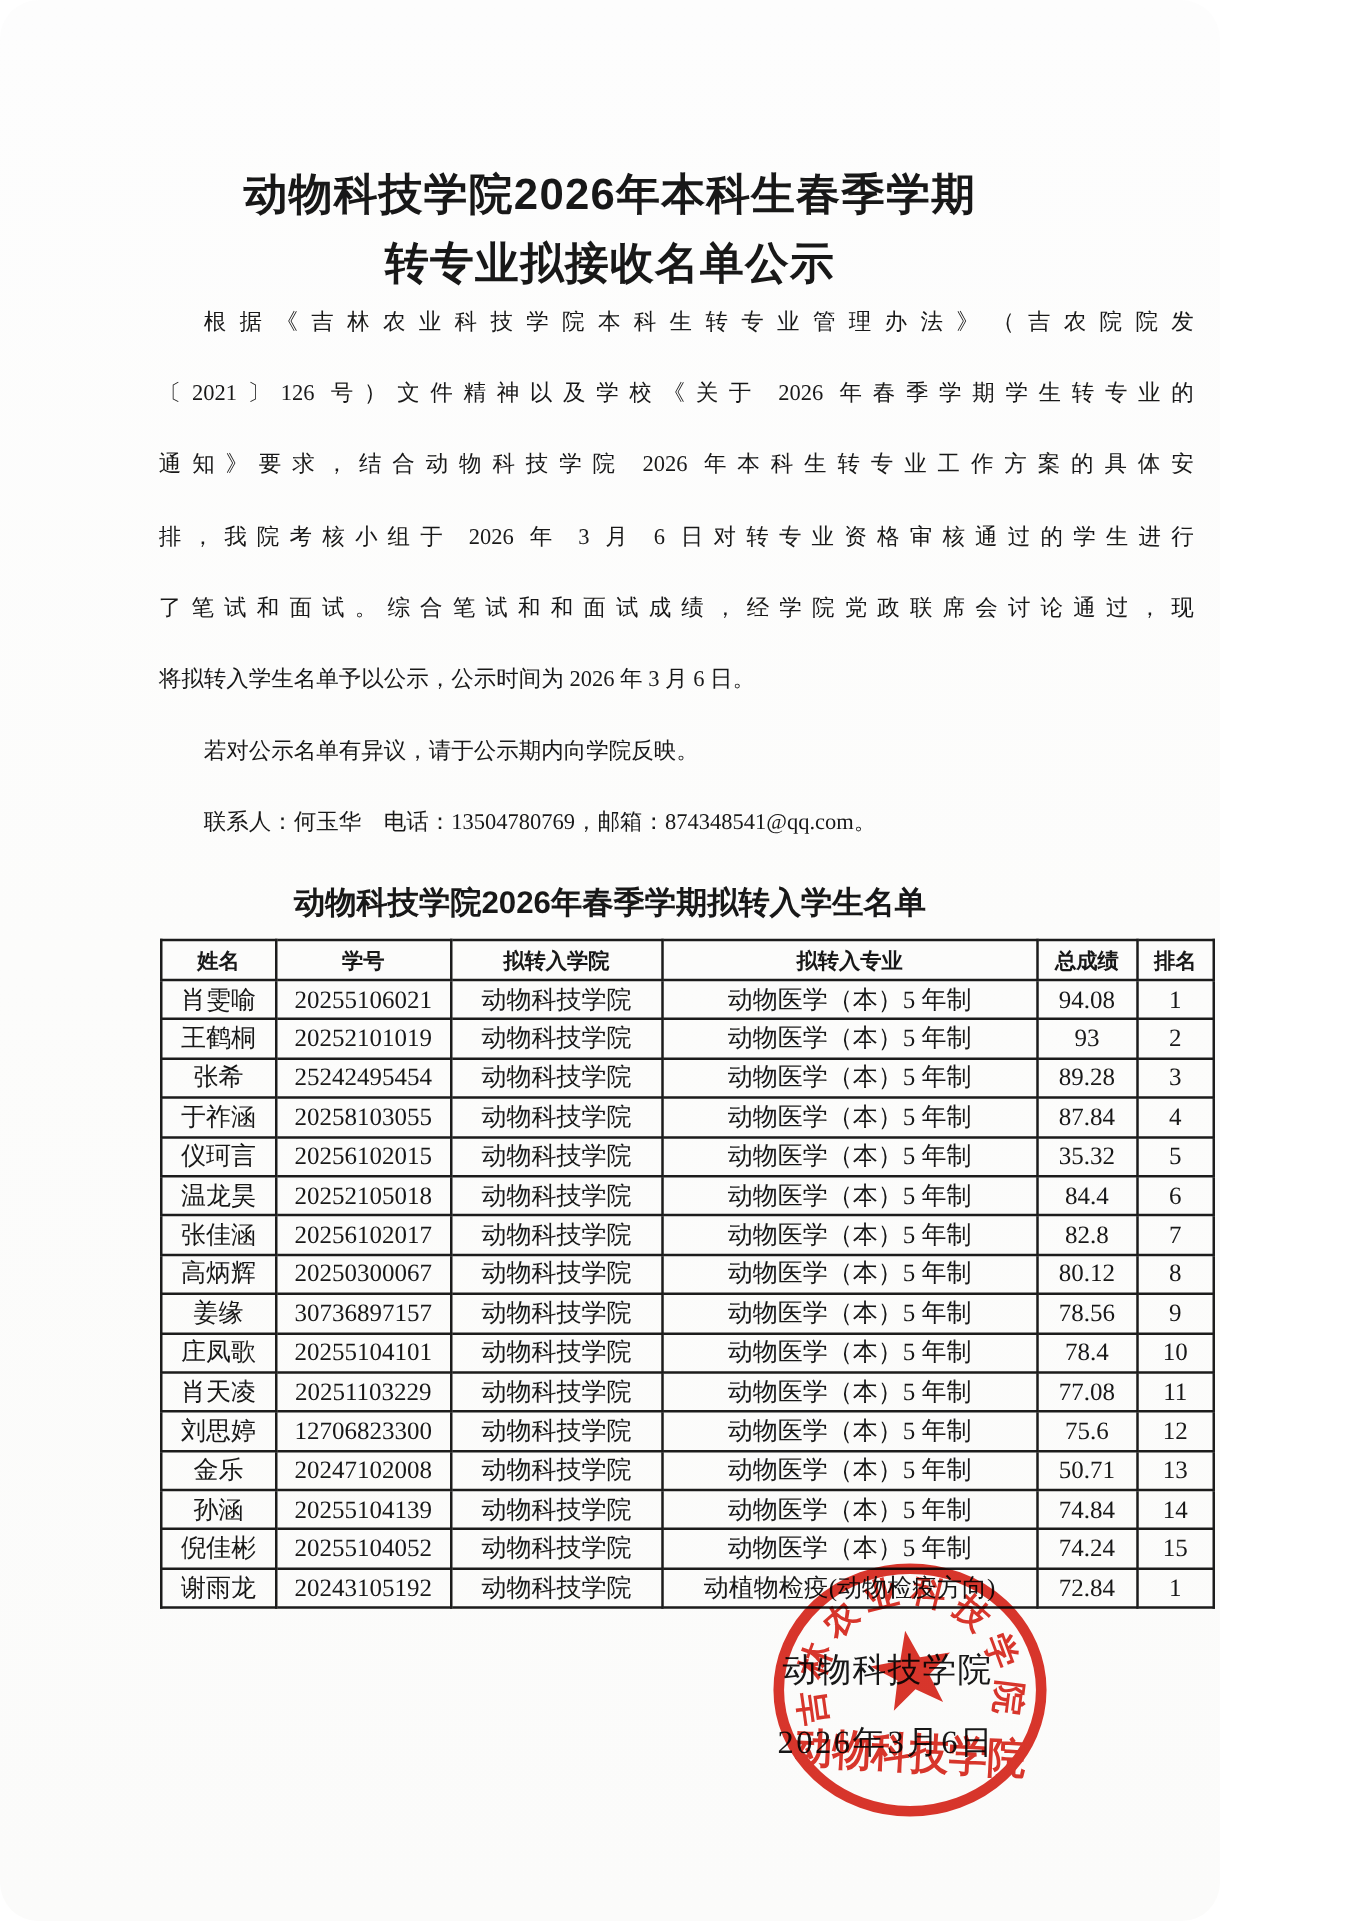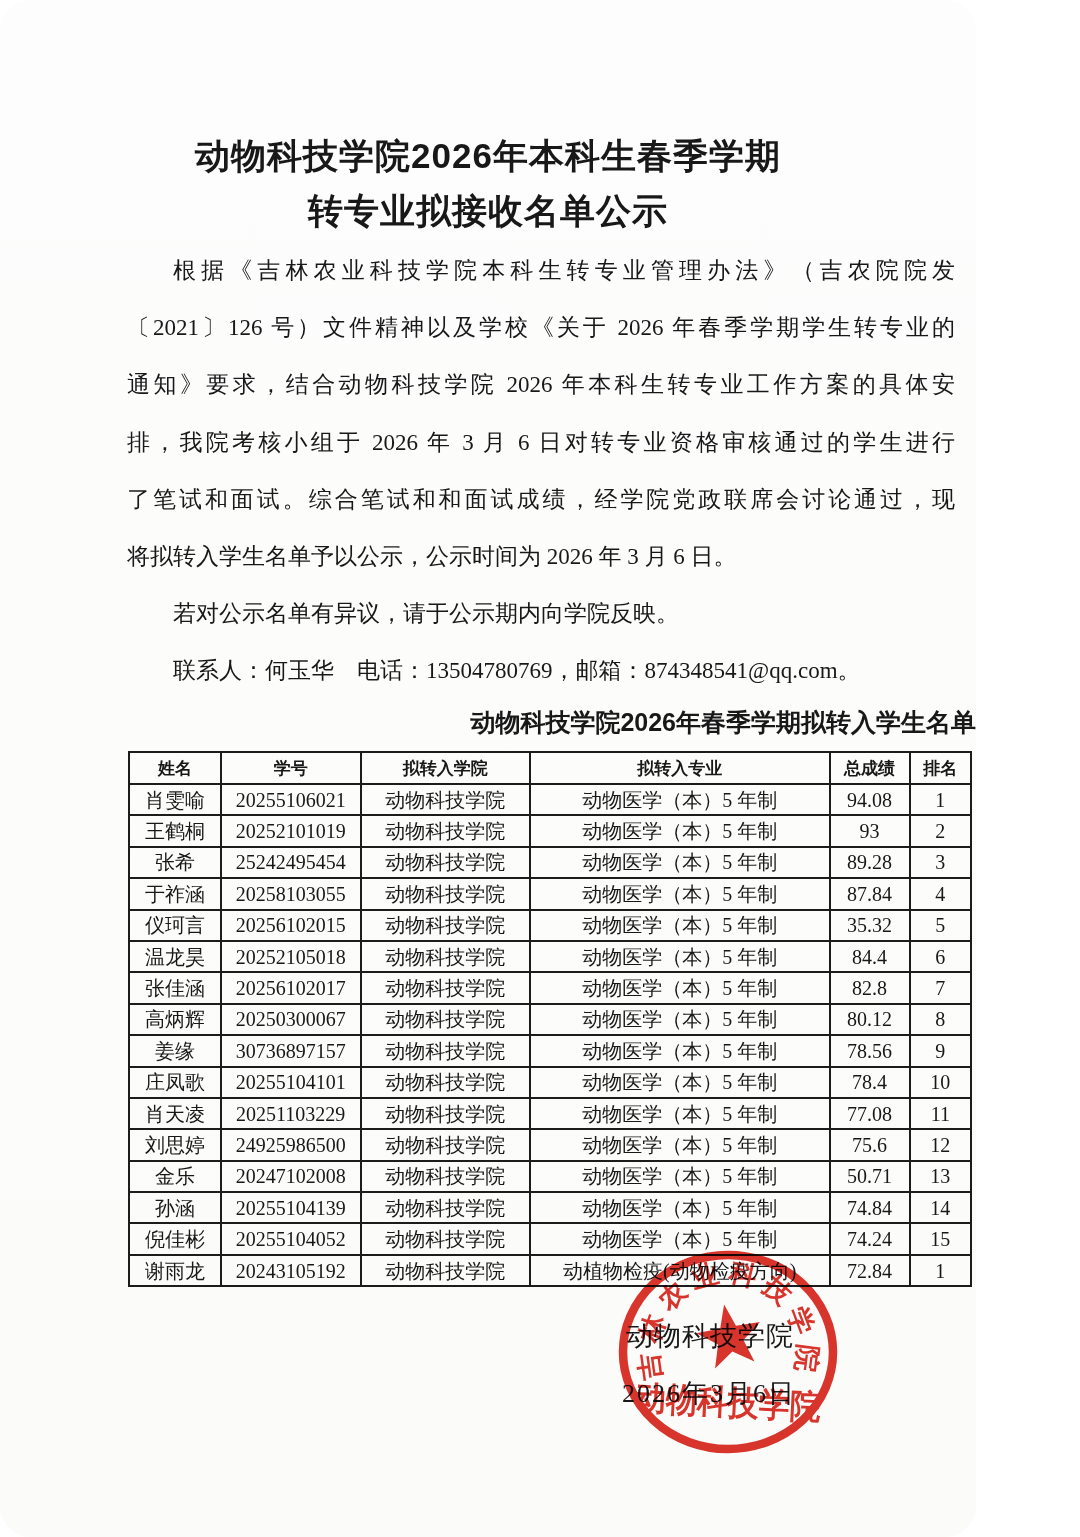--- a/index.html
+++ b/index.html
@@ -27,43 +27,43 @@
     text-align: center;
     font-family: "Liberation Sans", "DejaVu Sans", sans-serif;
     font-weight: 700;
     font-size: 35px;
     line-height: 55px;
     letter-spacing: 1px;
   }
 
   .doc-body {
     position: absolute;
-    top: 242px;
+    top: 229px;
     left: 127px;
     width: 828px;
-    font-size: 23px;
+    font-size: 18px;
   }
   .doc-body .line {
     height: 57.2px;
     line-height: 57.2px;
     white-space: nowrap;
   }
   .doc-body .line.just {
     white-space: normal;
     text-align: justify;
     text-align-last: justify;
   }
   .doc-body .line.indent { text-indent: 2em; }
 
   .table-title {
     position: absolute;
     top: 700px;
     left: 0;
     width: 100%;
-    text-align: right;
+    text-align: center;
     font-family: "Liberation Sans", "DejaVu Sans", sans-serif;
     font-weight: 700;
     font-size: 25px;
     line-height: 44px;
   }
 
   table.roster {
     position: absolute;
     top: 751px;
     left: 128px;
@@ -245,21 +245,21 @@
         <tr>
           <td>肖天凌</td>
           <td>20251103229</td>
           <td>动物科技学院</td>
           <td>动物医学（本）5 年制</td>
           <td>77.08</td>
           <td>11</td>
         </tr>
         <tr>
           <td>刘思婷</td>
-          <td>24925986500</td>
+          <td>12706823300</td>
           <td>动物科技学院</td>
           <td>动物医学（本）5 年制</td>
           <td>75.6</td>
           <td>12</td>
         </tr>
         <tr>
           <td>金乐</td>
           <td>20247102008</td>
           <td>动物科技学院</td>
           <td>动物医学（本）5 年制</td>

